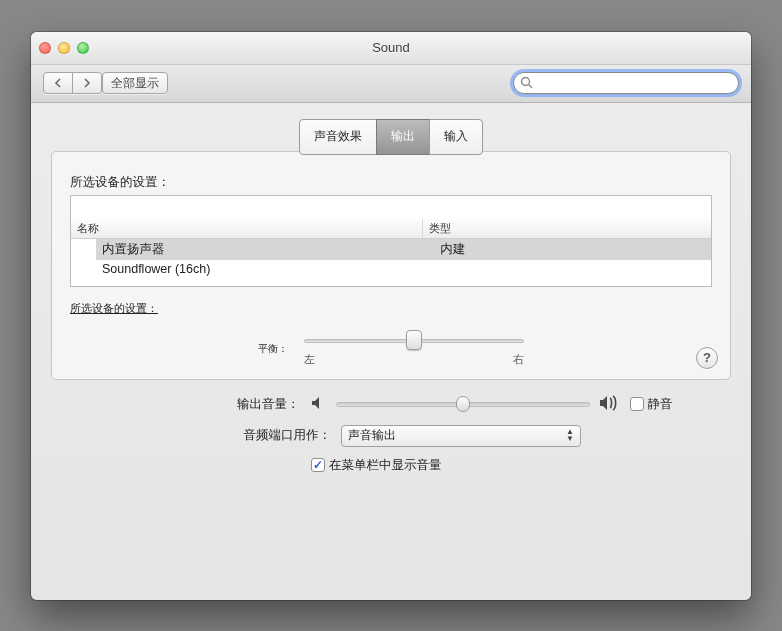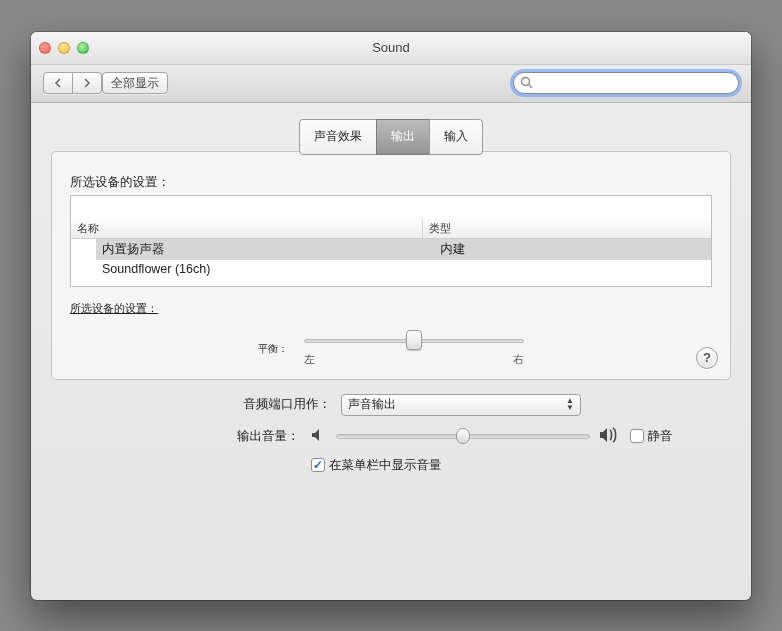--- a/index.html
+++ b/index.html
@@ -305,32 +305,20 @@
             <span>左</span>
             <span>右</span>
           </div>
         </div>
       </div>
 
       <div class="helpbtn">?</div>
     </div>
 
     <div class="bottom">
-      <div class="formrow">
-        <div class="label">音频端口用作：</div>
-        <div class="select">
-          <span>声音输出</span>
-          <span class="arrows">
-              <span>▲</span>
-              <span>▼</span>
-            </span>
-        </div>
-        <div style="width:50px;"></div>
-      </div>
-
       <div class="formrow">
         <div class="label">输出音量：</div>
         <div class="volrow">
           <span class="speaker-icon">
             <svg width="18" height="16" viewBox="0 0 18 16">
                 <path d="M2 6h3l4-4v12l-4-4H2z" fill="#4a4a4a"></path>
               </svg>
           </span>
           <div class="volslider">
             <div class="track"></div>
@@ -343,20 +331,32 @@
               </svg>
           </span>
         </div>
         <span class="chk-label">
           <span class="chk"></span>
           <span>静音</span>
         </span>
       </div>
 
       <div class="formrow">
+        <div class="label">音频端口用作：</div>
+        <div class="select">
+          <span>声音输出</span>
+          <span class="arrows">
+              <span>▲</span>
+              <span>▼</span>
+            </span>
+        </div>
+        <div style="width:50px;"></div>
+      </div>
+
+      <div class="formrow">
         <div class="label"></div>
         <span class="chk-label" style="width:300px;">
           <span class="chk checked"></span>
           <span>在菜单栏中显示音量</span>
         </span>
         <div style="width:50px;"></div>
       </div>
     </div>
   </div>
 </div>

